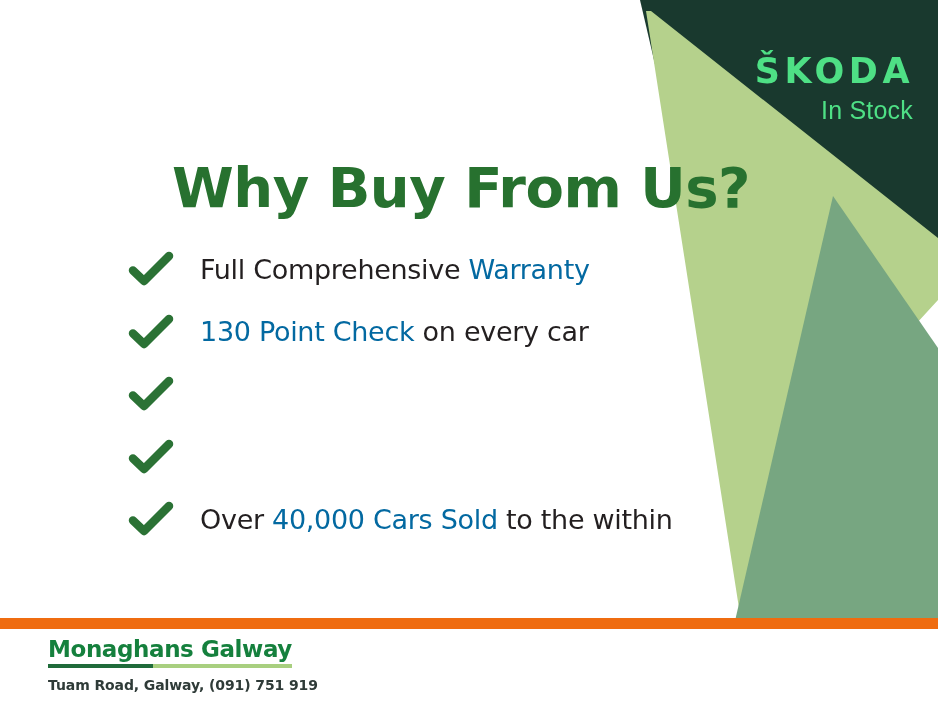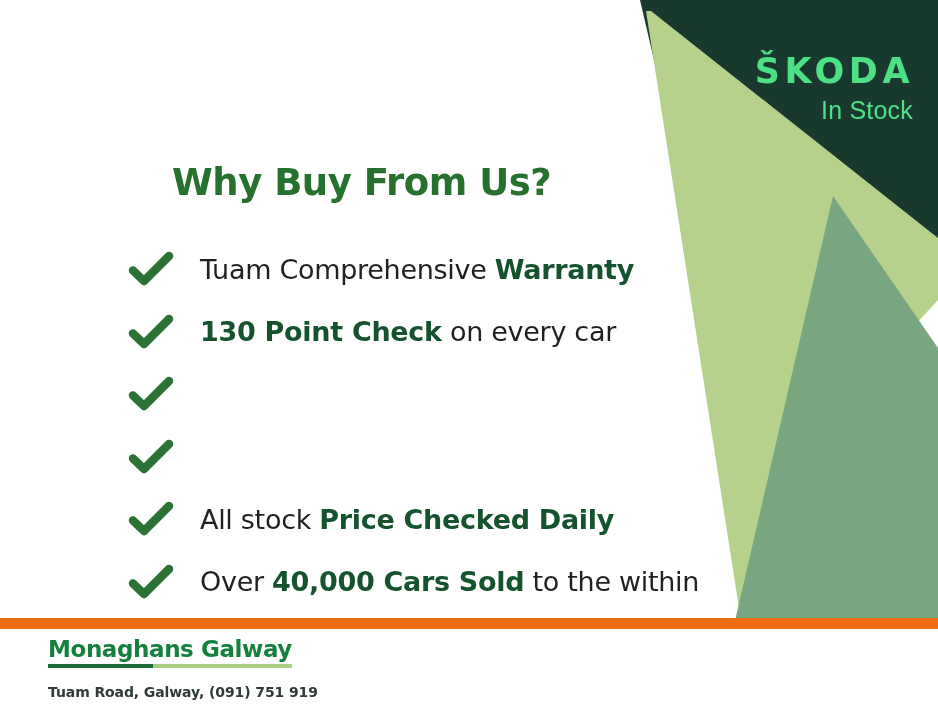--- a/index.html
+++ b/index.html
@@ -63,25 +63,25 @@
     font-weight: 400;
     letter-spacing: 0.2px;
     color: #4ee085;
     white-space: nowrap;
   }
 
   
   .headline {
     position: absolute;
     left: 172px;
-    top: 161px;
+    top: 155px;
     z-index: 3;
     margin: 0;
     font-family: "DejaVu Sans", sans-serif;
-    font-size: 37px;
+    font-size: 56px;
     font-weight: 700;
     letter-spacing: -0.5px;
     color: #27712f;
     white-space: nowrap;
     text-align: center;
   }
 
   
   .benefit-list {
     position: absolute;
@@ -107,22 +107,22 @@
   }
   .benefit-text {
     font-family: "DejaVu Sans", sans-serif;
     font-size: 27px;
     font-weight: 400;
     letter-spacing: -0.3px;
     color: #231f20;
     white-space: nowrap;
   }
   .benefit-text .hl {
-    font-weight: 700;
-    color: #14532d;
+    font-weight: 400;
+    color: #0369a1;
   }
 
   
   .divider-bar {
     position: absolute;
     left: 0;
     top: 618px;
     width: 938px;
     height: 11px;
     background: #ef6c10;
@@ -155,21 +155,21 @@
     position: relative;
     height: 4px;
     margin-top: 2px;
     width: 100%;
     background: linear-gradient(to right,
                 #1f6b3a 0%, #1f6b3a 43%,
                 #a8cf7f 43%, #a8cf7f 100%);
   }
   .dealer-address {
     display: block;
-    margin-top: 16px;
+    margin-top: 9px;
     font-family: "DejaVu Sans", sans-serif;
     font-size: 14px;
     font-weight: 700;
     letter-spacing: -0.1px;
     color: #2f3b38;
     white-space: nowrap;
   }
 </style>
 </head>
 <body>
@@ -187,43 +187,37 @@
     <span class="brand-subtitle">In Stock</span>
   </div>
 
   <h1 class="headline">Why Buy From Us?</h1>
 
   <ul class="benefit-list" id="benefit-list">
       <li class="benefit-item">
         <svg class="check-icon" viewBox="0 0 46 40">
           <path d="M5 21.5 L16 32 L41 7" fill="none" stroke="#2b7235" stroke-width="8.5" stroke-linecap="round" stroke-linejoin="round"></path>
         </svg>
-        <span class="benefit-text"><span>Tuam Comprehensive </span><span class="hl">Warranty</span></span>
+        <span class="benefit-text"><span>Full Comprehensive </span><span class="hl">Warranty</span></span>
       </li>
       <li class="benefit-item">
         <svg class="check-icon" viewBox="0 0 46 40">
           <path d="M5 21.5 L16 32 L41 7" fill="none" stroke="#2b7235" stroke-width="8.5" stroke-linecap="round" stroke-linejoin="round"></path>
         </svg>
         <span class="benefit-text"><span class="hl">130 Point Check</span><span> on every car</span></span>
       </li>
       <li class="benefit-item">
         <svg class="check-icon" viewBox="0 0 46 40">
           <path d="M5 21.5 L16 32 L41 7" fill="none" stroke="#2b7235" stroke-width="8.5" stroke-linecap="round" stroke-linejoin="round"></path>
         </svg>
       </li>
       <li class="benefit-item">
         <svg class="check-icon" viewBox="0 0 46 40">
           <path d="M5 21.5 L16 32 L41 7" fill="none" stroke="#2b7235" stroke-width="8.5" stroke-linecap="round" stroke-linejoin="round"></path>
         </svg>
-      </li>
-      <li class="benefit-item">
-        <svg class="check-icon" viewBox="0 0 46 40">
-          <path d="M5 21.5 L16 32 L41 7" fill="none" stroke="#2b7235" stroke-width="8.5" stroke-linecap="round" stroke-linejoin="round"></path>
-        </svg>
-        <span class="benefit-text"><span>All stock </span><span class="hl">Price Checked Daily</span></span>
       </li>
       <li class="benefit-item">
         <svg class="check-icon" viewBox="0 0 46 40">
           <path d="M5 21.5 L16 32 L41 7" fill="none" stroke="#2b7235" stroke-width="8.5" stroke-linecap="round" stroke-linejoin="round"></path>
         </svg>
         <span class="benefit-text"><span>Over </span><span class="hl">40,000 Cars Sold</span><span> to the within</span></span>
       </li>
     </ul>
 
   <div class="divider-bar"></div>

